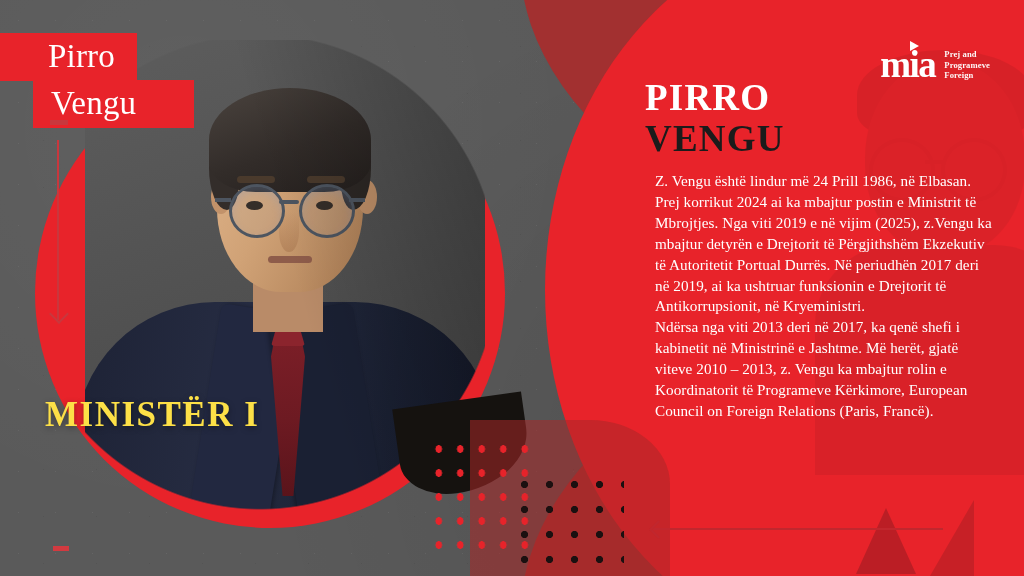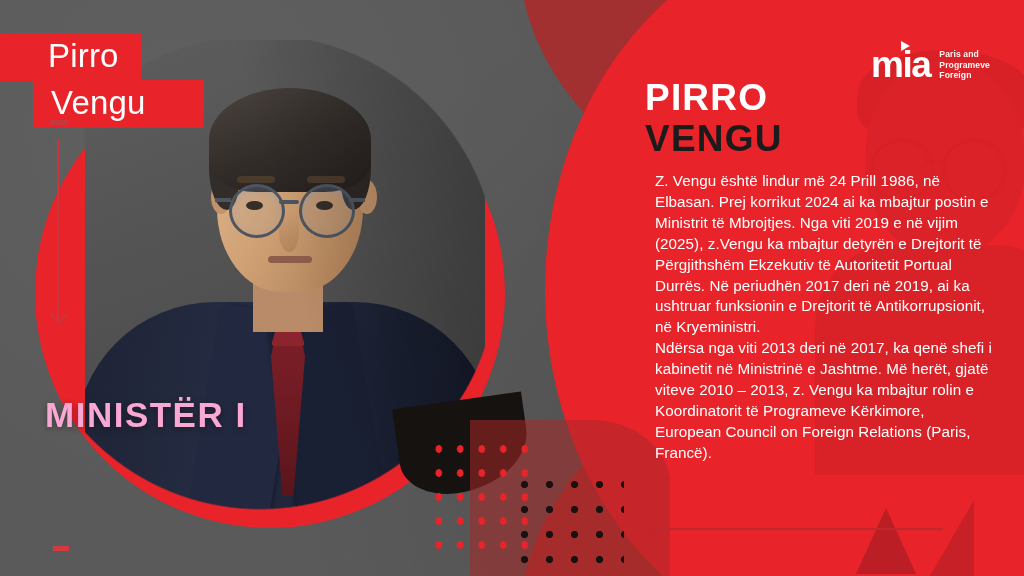--- a/index.html
+++ b/index.html
@@ -5,21 +5,21 @@
   html, body {
     margin: 0;
     padding: 0;
     background: #111;
   }
   #stage {
     position: relative;
     width: 1024px;
     height: 576px;
     overflow: hidden;
-    font-family: Liberation Sans, sans-serif;
+    font-family: Liberation Serif, serif;
     background: #5b5b5b;
   }
 
   
   .bg-gray {
     position: absolute;
     inset: 0;
     background:
       radial-gradient(circle at 18% 22%, rgba(255,255,255,0.035) 0%, rgba(255,255,255,0) 42%),
       radial-gradient(circle at 72% 78%, rgba(0,0,0,0.10) 0%, rgba(0,0,0,0) 55%),
@@ -312,21 +312,21 @@
     position: absolute;
     left: 53px; top: 546px;
     width: 16px; height: 5px;
     background: #d23a40;
   }
 
   
   .minister-title {
     position: absolute;
     left: 45px; top: 393px;
-    color: #f9a8d4;
+    color: #fde047;
     font-size: 35px;
     font-weight: bold;
     line-height: 44px;
     letter-spacing: 1.5px;
     text-transform: uppercase;
     text-shadow: 0 2px 6px rgba(0,0,0,.35);
     z-index: 9;
     text-align: right;
   }
 
@@ -569,19 +569,19 @@
   <div class="tri-deco"></div>
   <div class="tri-deco2"></div>
   <div class="h-arrow"></div>
 
   <div class="mia-logo">
     <div class="mia-word">
       <span>mia</span>
       <span class="mia-play"></span>
     </div>
     <div class="mia-sub">
-      <div>Paris and</div>
+      <div>Prej and</div>
       <div>Programeve</div>
       <div>Foreign</div>
     </div>
   </div>
 
 </div>
 
 </body></html>

